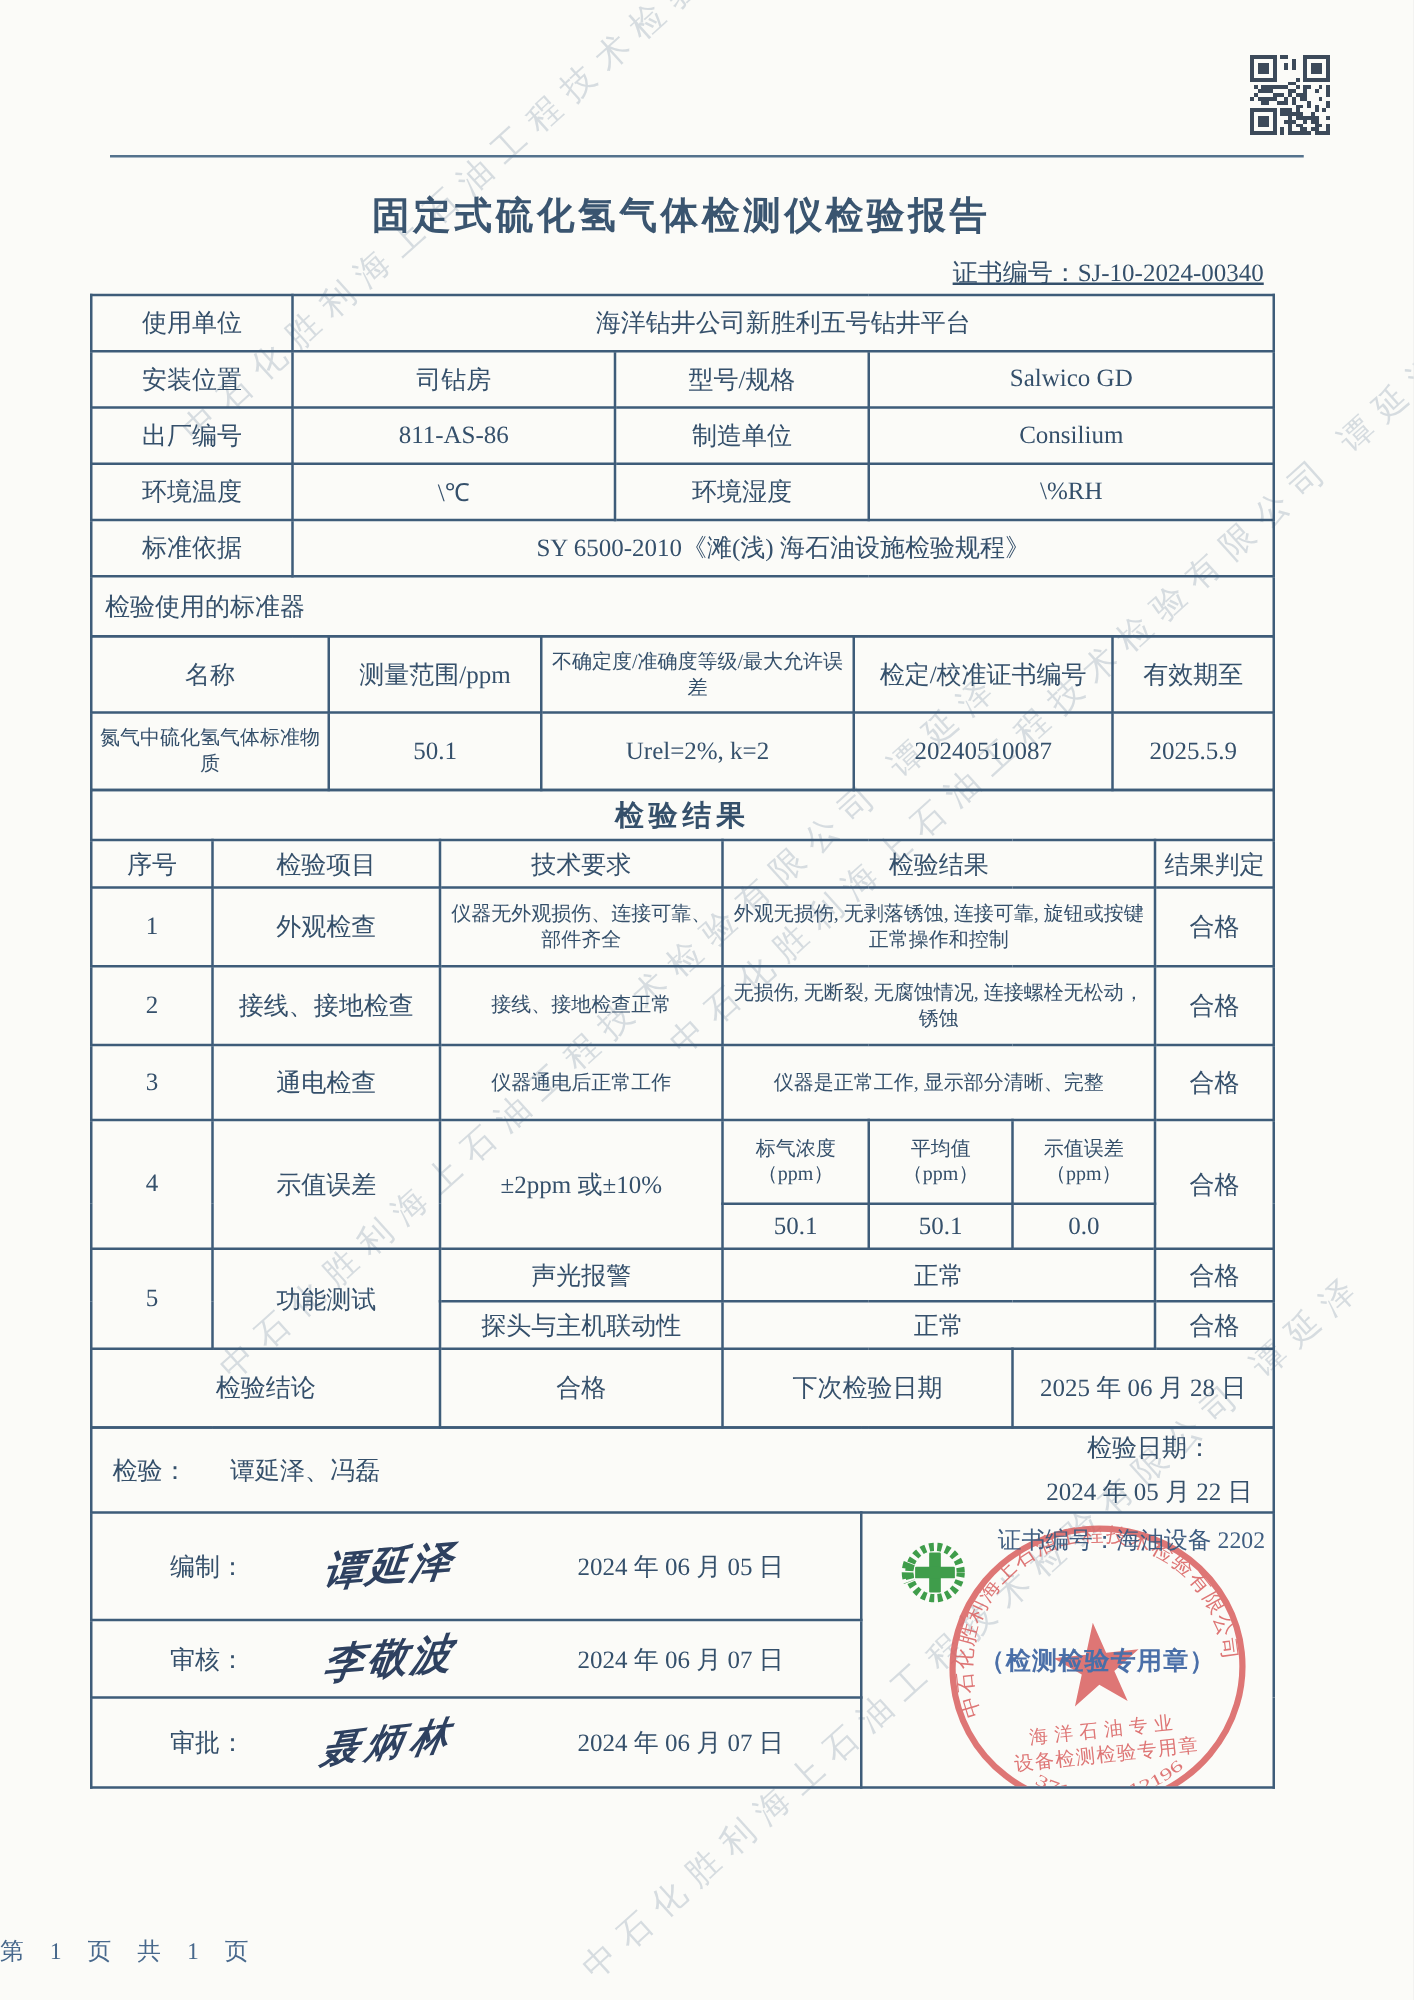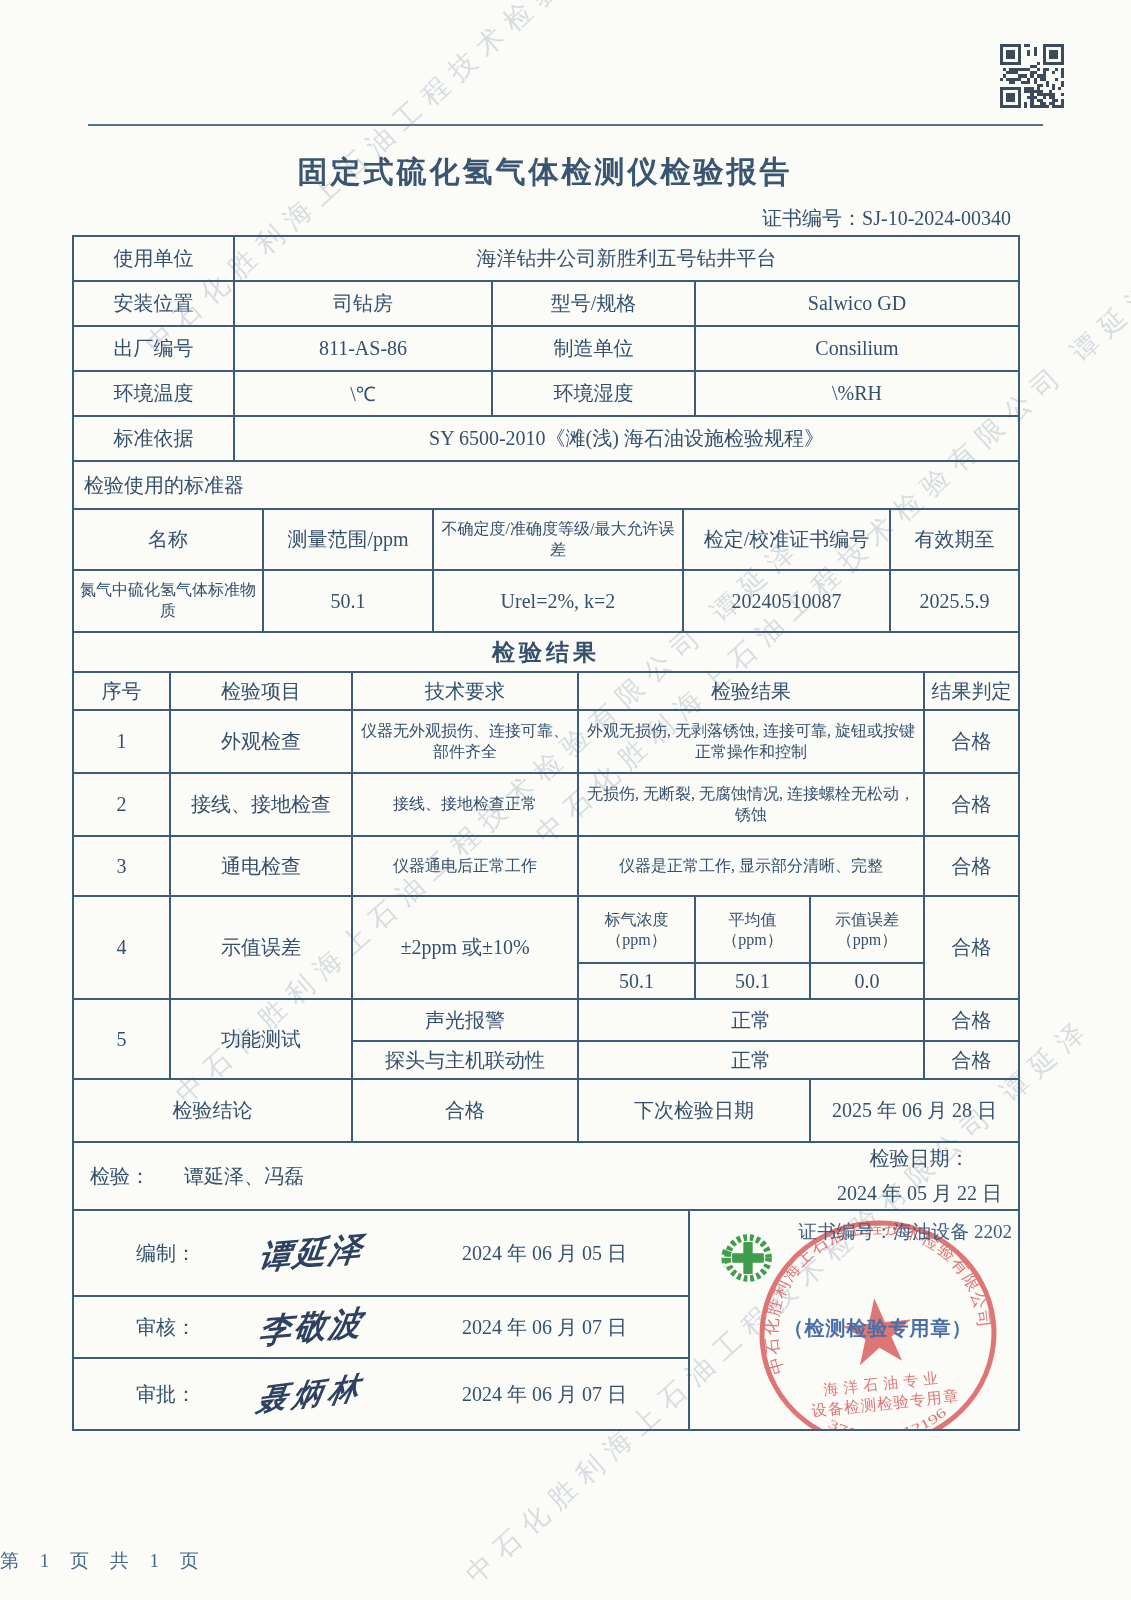--- a/index.html
+++ b/index.html
@@ -15,21 +15,21 @@
     color:rgba(128,148,168,0.30);
     transform:rotate(-42deg); transform-origin:left center;
     pointer-events:none;
   }
   
   .doc-code{position:absolute; left:150px; top:84px; font-size:23px; letter-spacing:1px;}
   .head-rule{position:absolute; left:88px; top:124px; width:955px; height:2px; background:#54728d;}
   .qr{position:absolute; left:1000px; top:44px; width:64px; height:64px;}
   .title{position:absolute; left:0; top:152px; width:1090px; text-align:center;
          font-size:30px; font-weight:bold; letter-spacing:3px; color:#3a5570;}
-  .cert-line{position:absolute; top:205px; right:120px; font-size:20px;}
+  .cert-line{position:absolute; top:205px; right:120px; font-size:20px;text-decoration:underline;}
   
   .sheet{position:absolute; left:72px; top:237px; width:946px;}
   table{border-collapse:collapse; table-layout:fixed; width:946px; margin-top:-2px;}
   td{border:2px solid #3e5c79; text-align:center; vertical-align:middle;
      font-size:20px; padding:2px 6px; overflow:hidden;}
   .left{text-align:left; padding-left:10px;}
   .sec-title{font-size:23px; font-weight:bold; letter-spacing:4px;}
   .small{font-size:16px;}
   .twoline span{display:block; line-height:1.25;}
   

